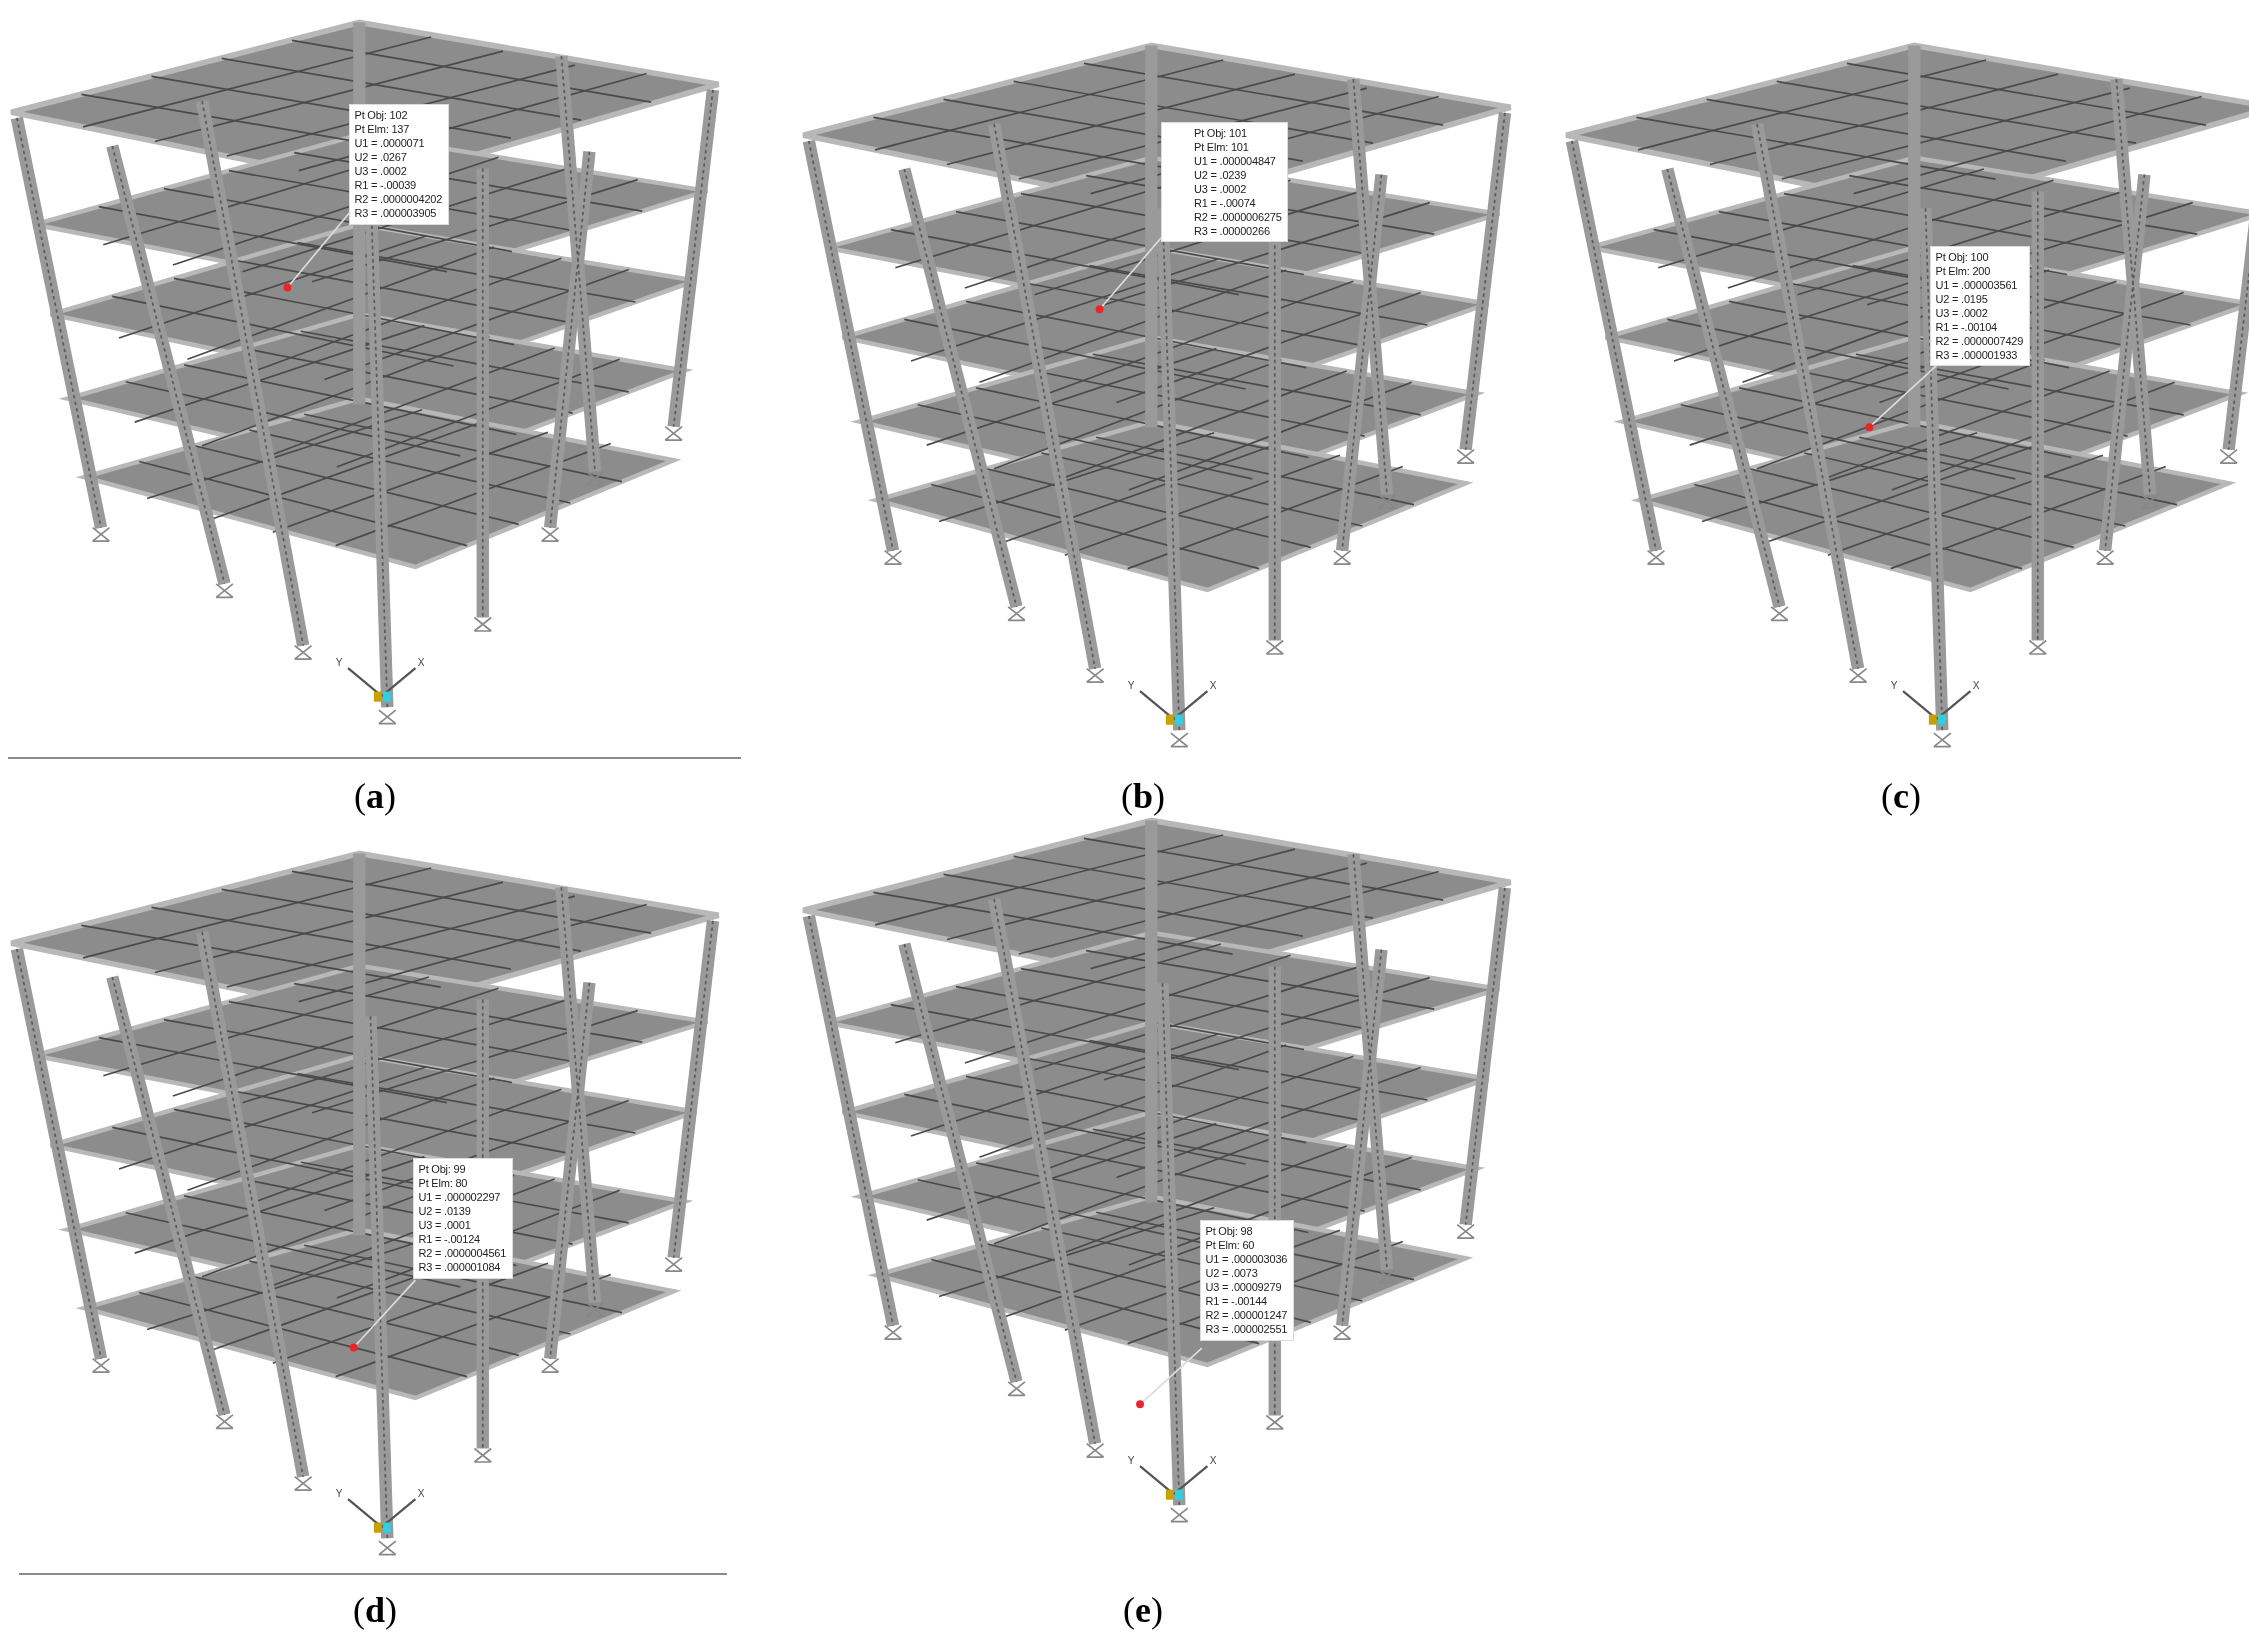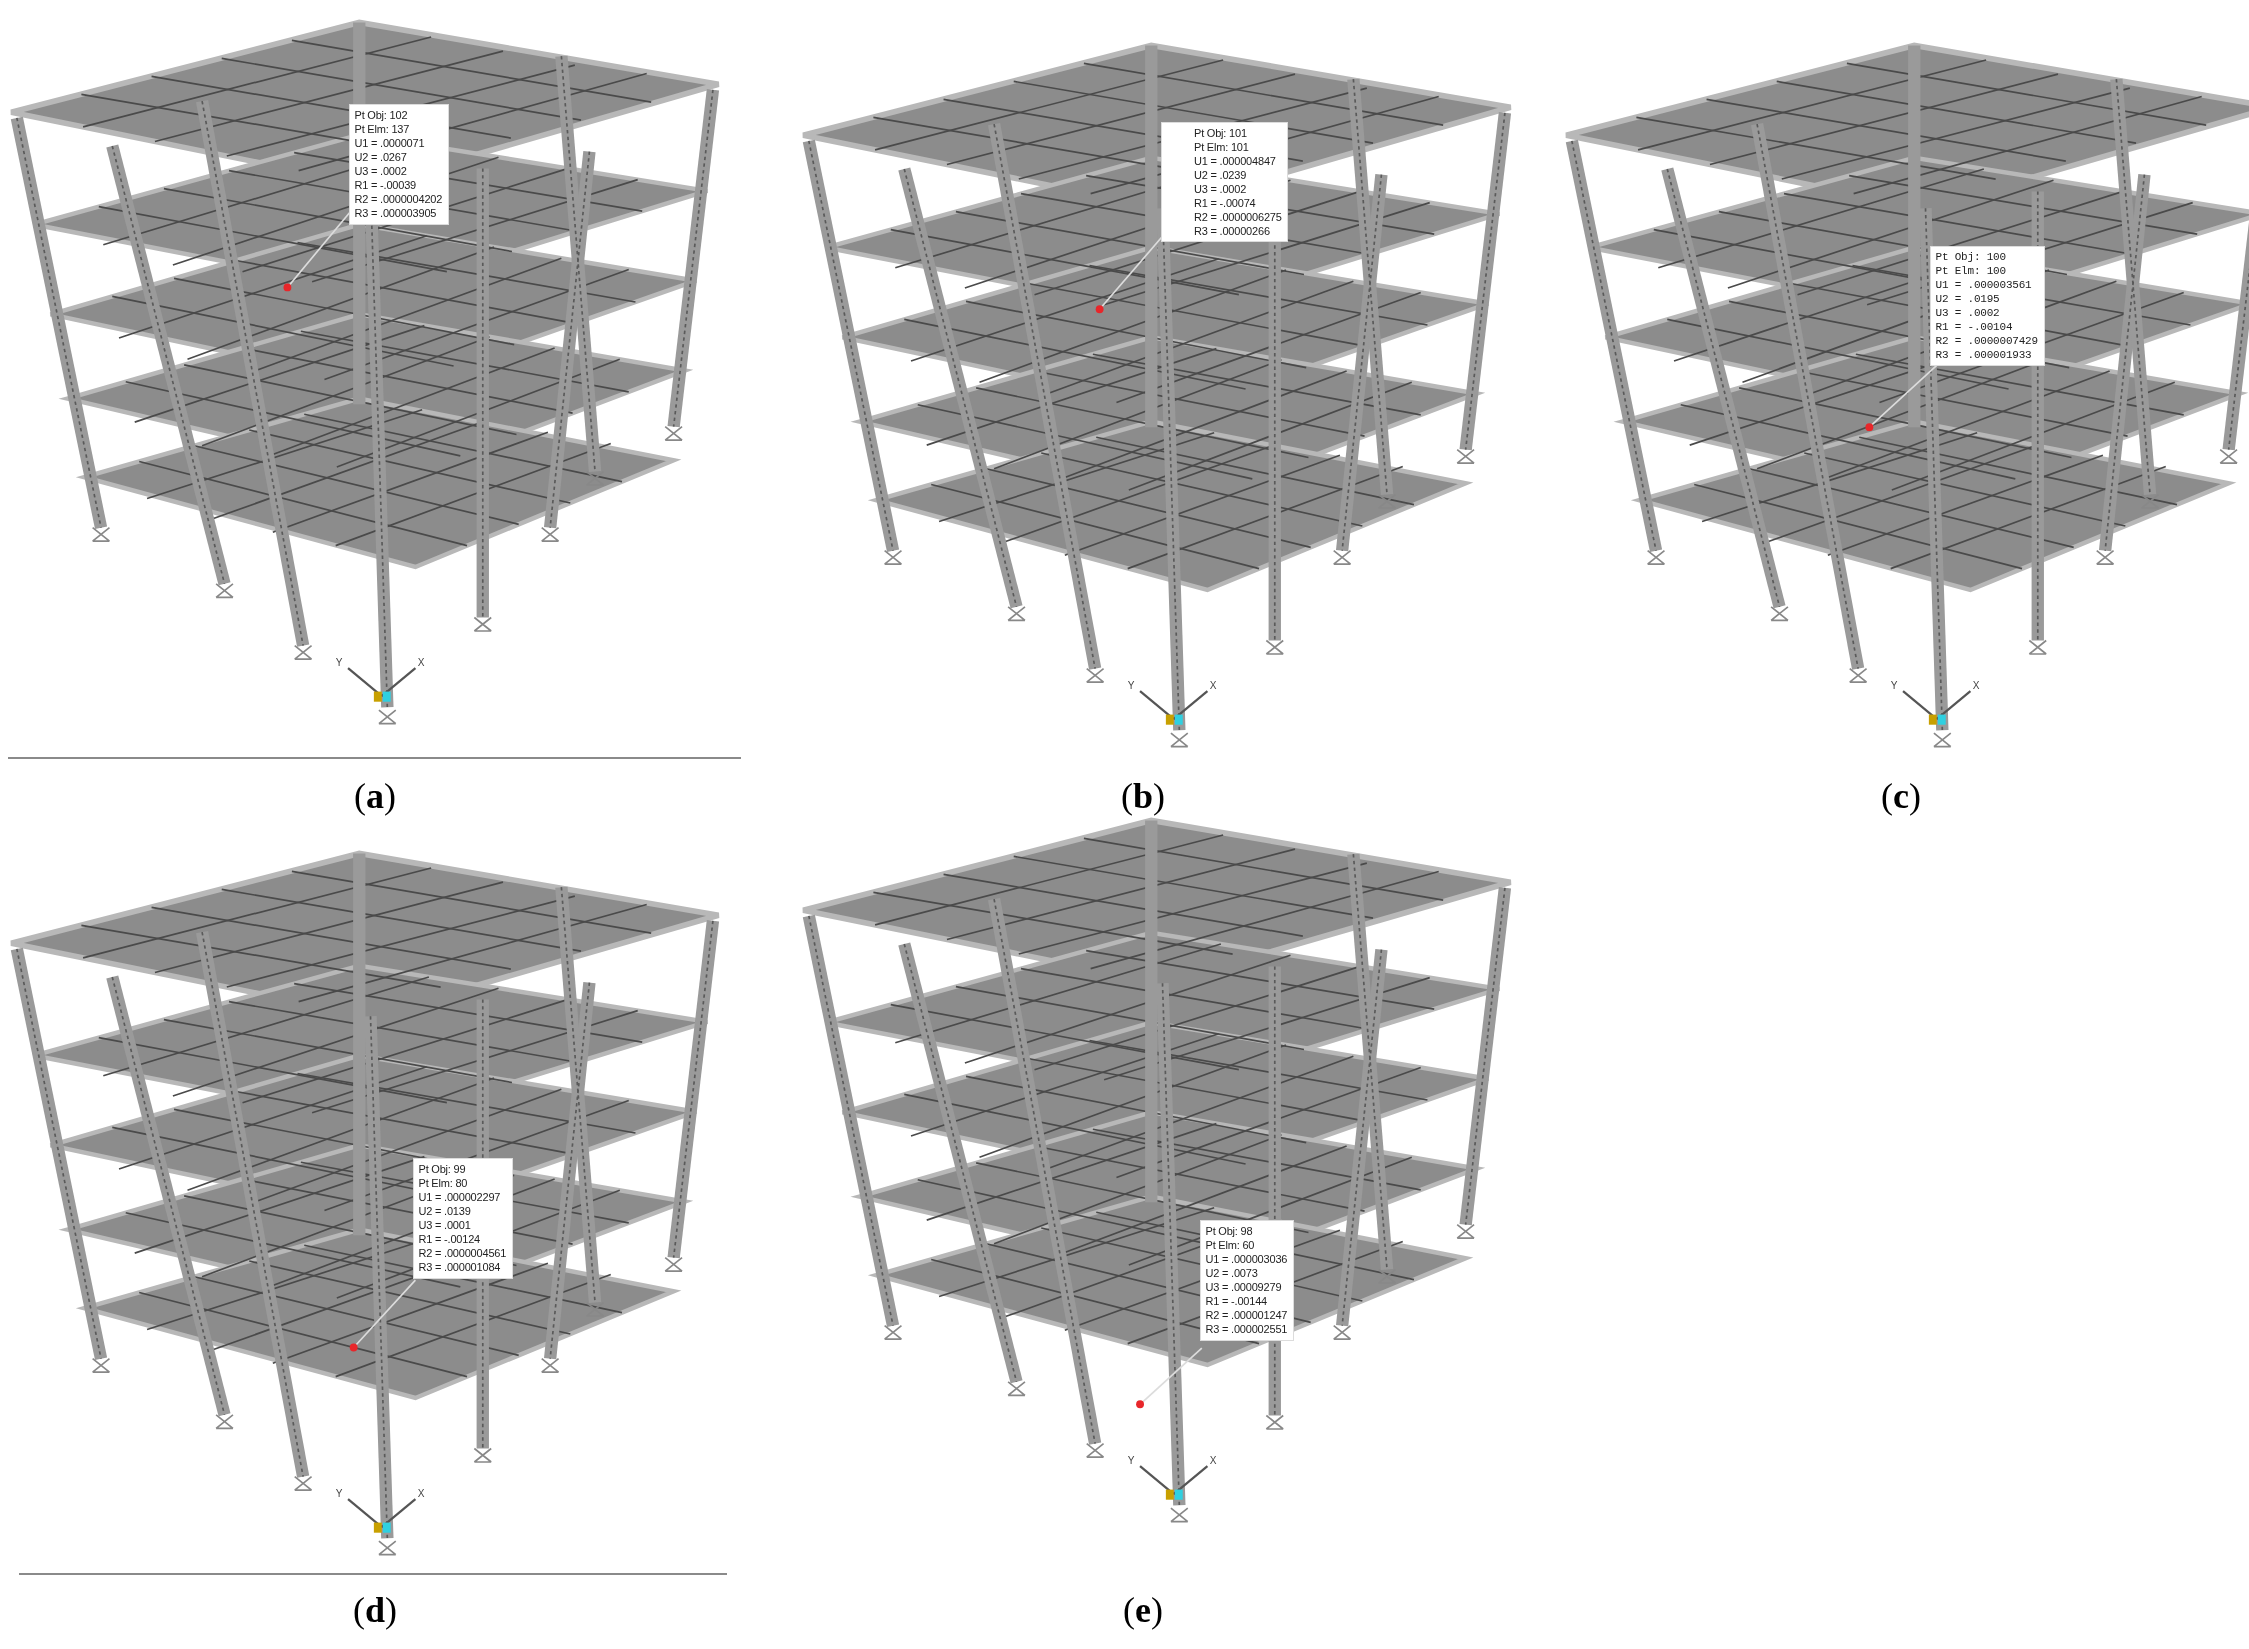--- a/index.html
+++ b/index.html
@@ -131,23 +131,23 @@
   </div>
 </div>
 <div class="caption" style="left:1087px;top:775px;">(<b>b</b>)</div>
 
 <div class="panel" style="left:1555px;top:22.5px;width:741px;height:752px;">
   <svg width="741" height="741" viewBox="0 0 1320 1320">
     <use href="#building" x="0" y="0"></use>
     <line x1="560" y1="720" x2="680" y2="610" stroke="#dcdcdc" stroke-width="3"></line>
     <circle cx="560" cy="720" r="7" fill="#e8262a"></circle>
   </svg>
-  <div class="callout" style="left:375px;top:223px;font-family:Liberation Mono, monospace;">
+  <div class="callout" style="left:375px;top:223px;">
     <div>Pt Obj: 100</div>
-    <div>Pt Elm: 100</div>
+    <div>Pt Elm: 200</div>
     <div>U1 =  .000003561</div>
     <div>U2 =  .0195</div>
     <div>U3 =  .0002</div>
     <div>R1 = -.00104</div>
     <div>R2 =  .0000007429</div>
     <div>R3 =  .000001933</div>
   </div>
 </div>
 <div class="caption" style="left:1845px;top:775px;">(<b>c</b>)</div>
 

